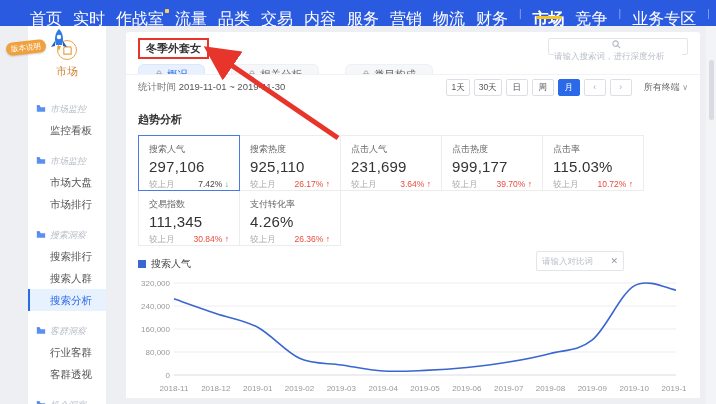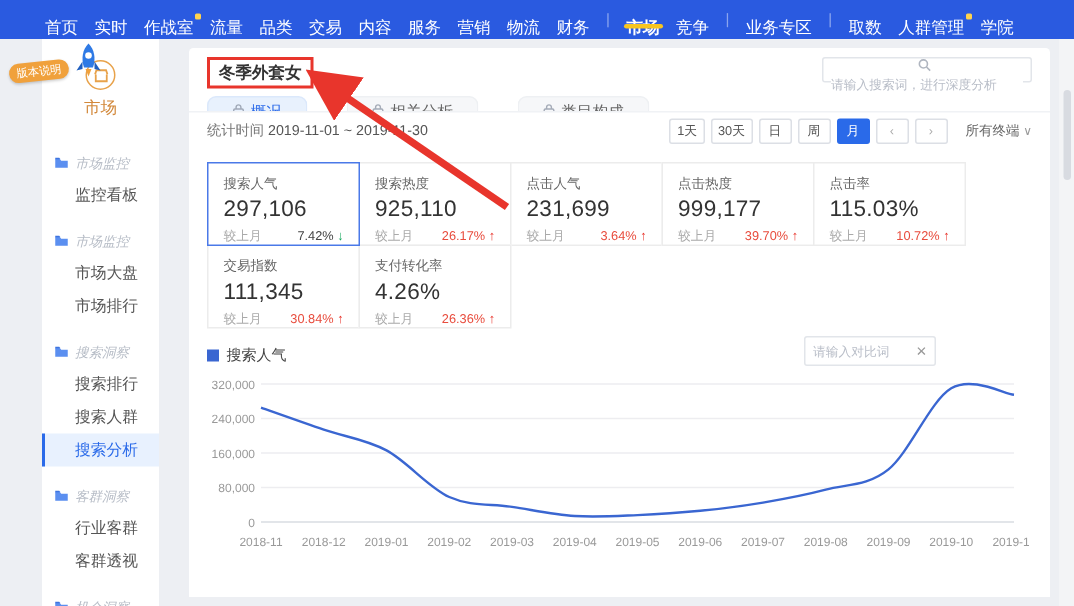--- a/index.html
+++ b/index.html
@@ -1,21 +1,21 @@
 <!DOCTYPE html>
 <html><head>
 <meta charset="utf-8">
 <style>
   * { margin:0; padding:0; box-sizing:border-box; }
   html,body { width:716px; height:404px; overflow:hidden; }
   body { font-family:"Liberation Sans","DejaVu Sans",sans-serif; background:#edeff3; position:relative; font-size:11px; color:#333; }
 
   
   .navbar { position:absolute; left:0; top:0; width:716px; height:26px; background:#2a5ae0; display:flex; align-items:center; padding-left:30px; z-index:30; }
-  .nav-item { color:#fff; font-size:11px; margin-right:11px; position:relative; height:14px; line-height:26px; cursor:pointer; white-space:nowrap; }
+  .nav-item { color:#fff; font-size:16px; margin-right:11px; position:relative; height:14px; line-height:26px; cursor:pointer; white-space:nowrap; }
   .nav-item .dot { position:absolute; top:3px; right:-5px; width:4px; height:4px; background:#ffd34d; border-radius:1px; }
   .nav-item.active { font-weight:bold; }
   .nav-item.active::after { content:""; position:absolute; left:50%; transform:translateX(-50%); bottom:1px; width:26px; height:3px; background:#f7c51f; border-radius:2px; }
   .nav-sep { color:rgba(255,255,255,.45); margin-right:11px; font-size:10px; }
 
   
   .sidebar { position:absolute; left:28px; top:26px; width:78px; bottom:0; background:#fff; z-index:5; }
   .side-head { text-align:center; padding:14px 0 10px; }
   .market-icon { width:20px; height:20px; border:1.5px solid #e8a24a; border-radius:50%; display:inline-flex; align-items:center; justify-content:center; }
   .side-head .t { color:#d2883a; font-size:11px; margin-top:4px; }
@@ -238,20 +238,21 @@
       <span class="rbtn">日</span>
       <span class="rbtn">周</span>
       <span class="rbtn active">月</span>
       <span class="rbtn nav">‹</span>
       <span class="rbtn nav">›</span>
       <span class="terminal"><span>所有终端 </span><span class="car">∨</span></span>
     </div>
 </div>
 
 <div class="card body-card">
+  <div class="trend-title">趋势分析</div>
   <div class="cards-grid" id="cards-grid">
       <div class="m-card selected">
         <div class="m-label">搜索人气</div>
         <div class="m-value">297,106</div>
         <div class="m-change">
           <span class="cl">较上月</span>
           <span class="cv down">7.42% <span class="arrow-down">↓</span></span>
         </div>
       </div>
       <div class="m-card">

